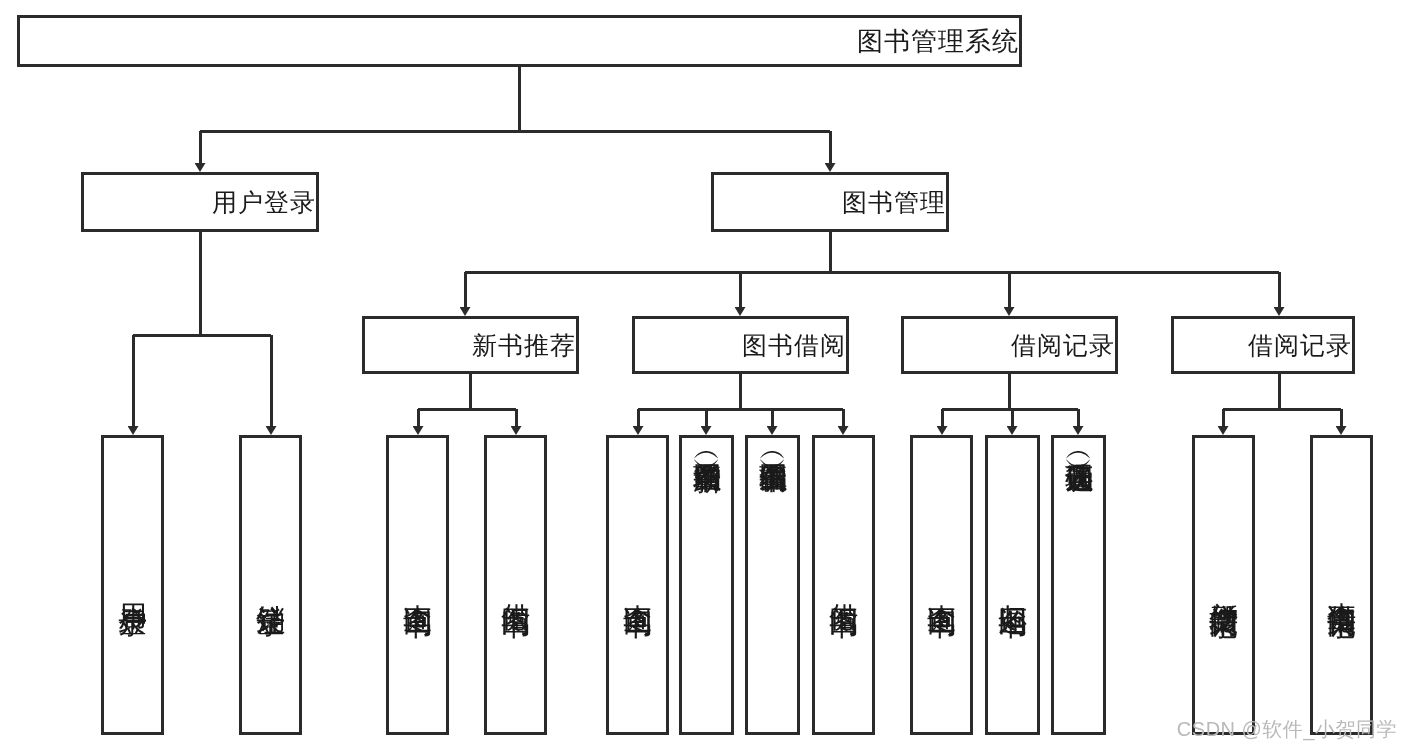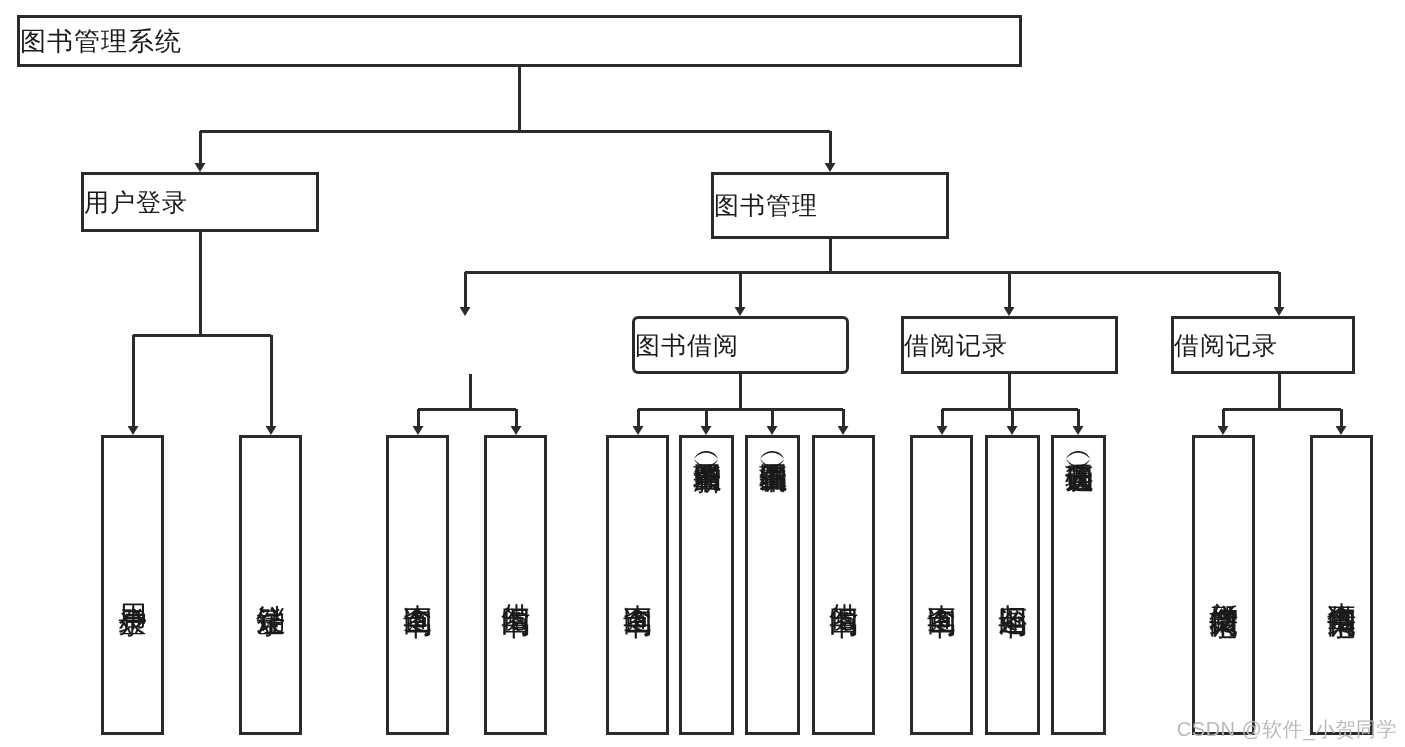--- a/index.html
+++ b/index.html
@@ -13,21 +13,21 @@
   #canvas{position:relative;width:1405px;height:747px;}
   svg.wires{position:absolute;left:0;top:0;width:1405px;height:747px;pointer-events:none;}
 
   .node{
     position:absolute;
     box-sizing:border-box;
     background:#ffffff;
     border:3px solid #2b2b2b;
     display:flex;
     align-items:center;
-    justify-content:flex-start;
+    justify-content:flex-end;
     color:#1a1a1a;
     z-index:2;
   }
   .node .label{
     display:block;
     text-align:center;
     line-height:1.08;
     white-space:pre;
   }
   
@@ -124,25 +124,28 @@
     </g>
   </svg>
 
   <div class="node h" id="n-root" style="left:17px;top:15px;width:1005px;height:52px;">
     <span class="label">图书管理系统</span>
   </div>
 
   <div class="node h" style="left:81px;top:172px;width:238px;height:60px;">
     <span class="label">用户登录</span>
   </div>
-  <div class="node h" style="left:711px;top:172px;width:238px;height:67px;">
+  <div class="node h" style="left:711px;top:172px;width:238px;height:60px;">
     <span class="label">图书管理</span>
   </div>
 
-  <div class="node h" style="left:632px;top:316px;width:217px;height:58px;border-radius:6px;">
+  <div class="node h" style="left:362px;top:316px;width:217px;height:58px;">
+    <span class="label">新书推荐</span>
+  </div>
+  <div class="node h" style="left:632px;top:316px;width:217px;height:58px;">
     <span class="label">图书借阅</span>
   </div>
   <div class="node h" style="left:901px;top:316px;width:217px;height:58px;">
     <span class="label">借阅记录</span>
   </div>
   <div class="node h" style="left:1171px;top:316px;width:184px;height:58px;">
     <span class="label">借阅记录</span>
   </div>
 
   <div class="node v" style="left:101px;top:435px;width:63px;height:300px;">

